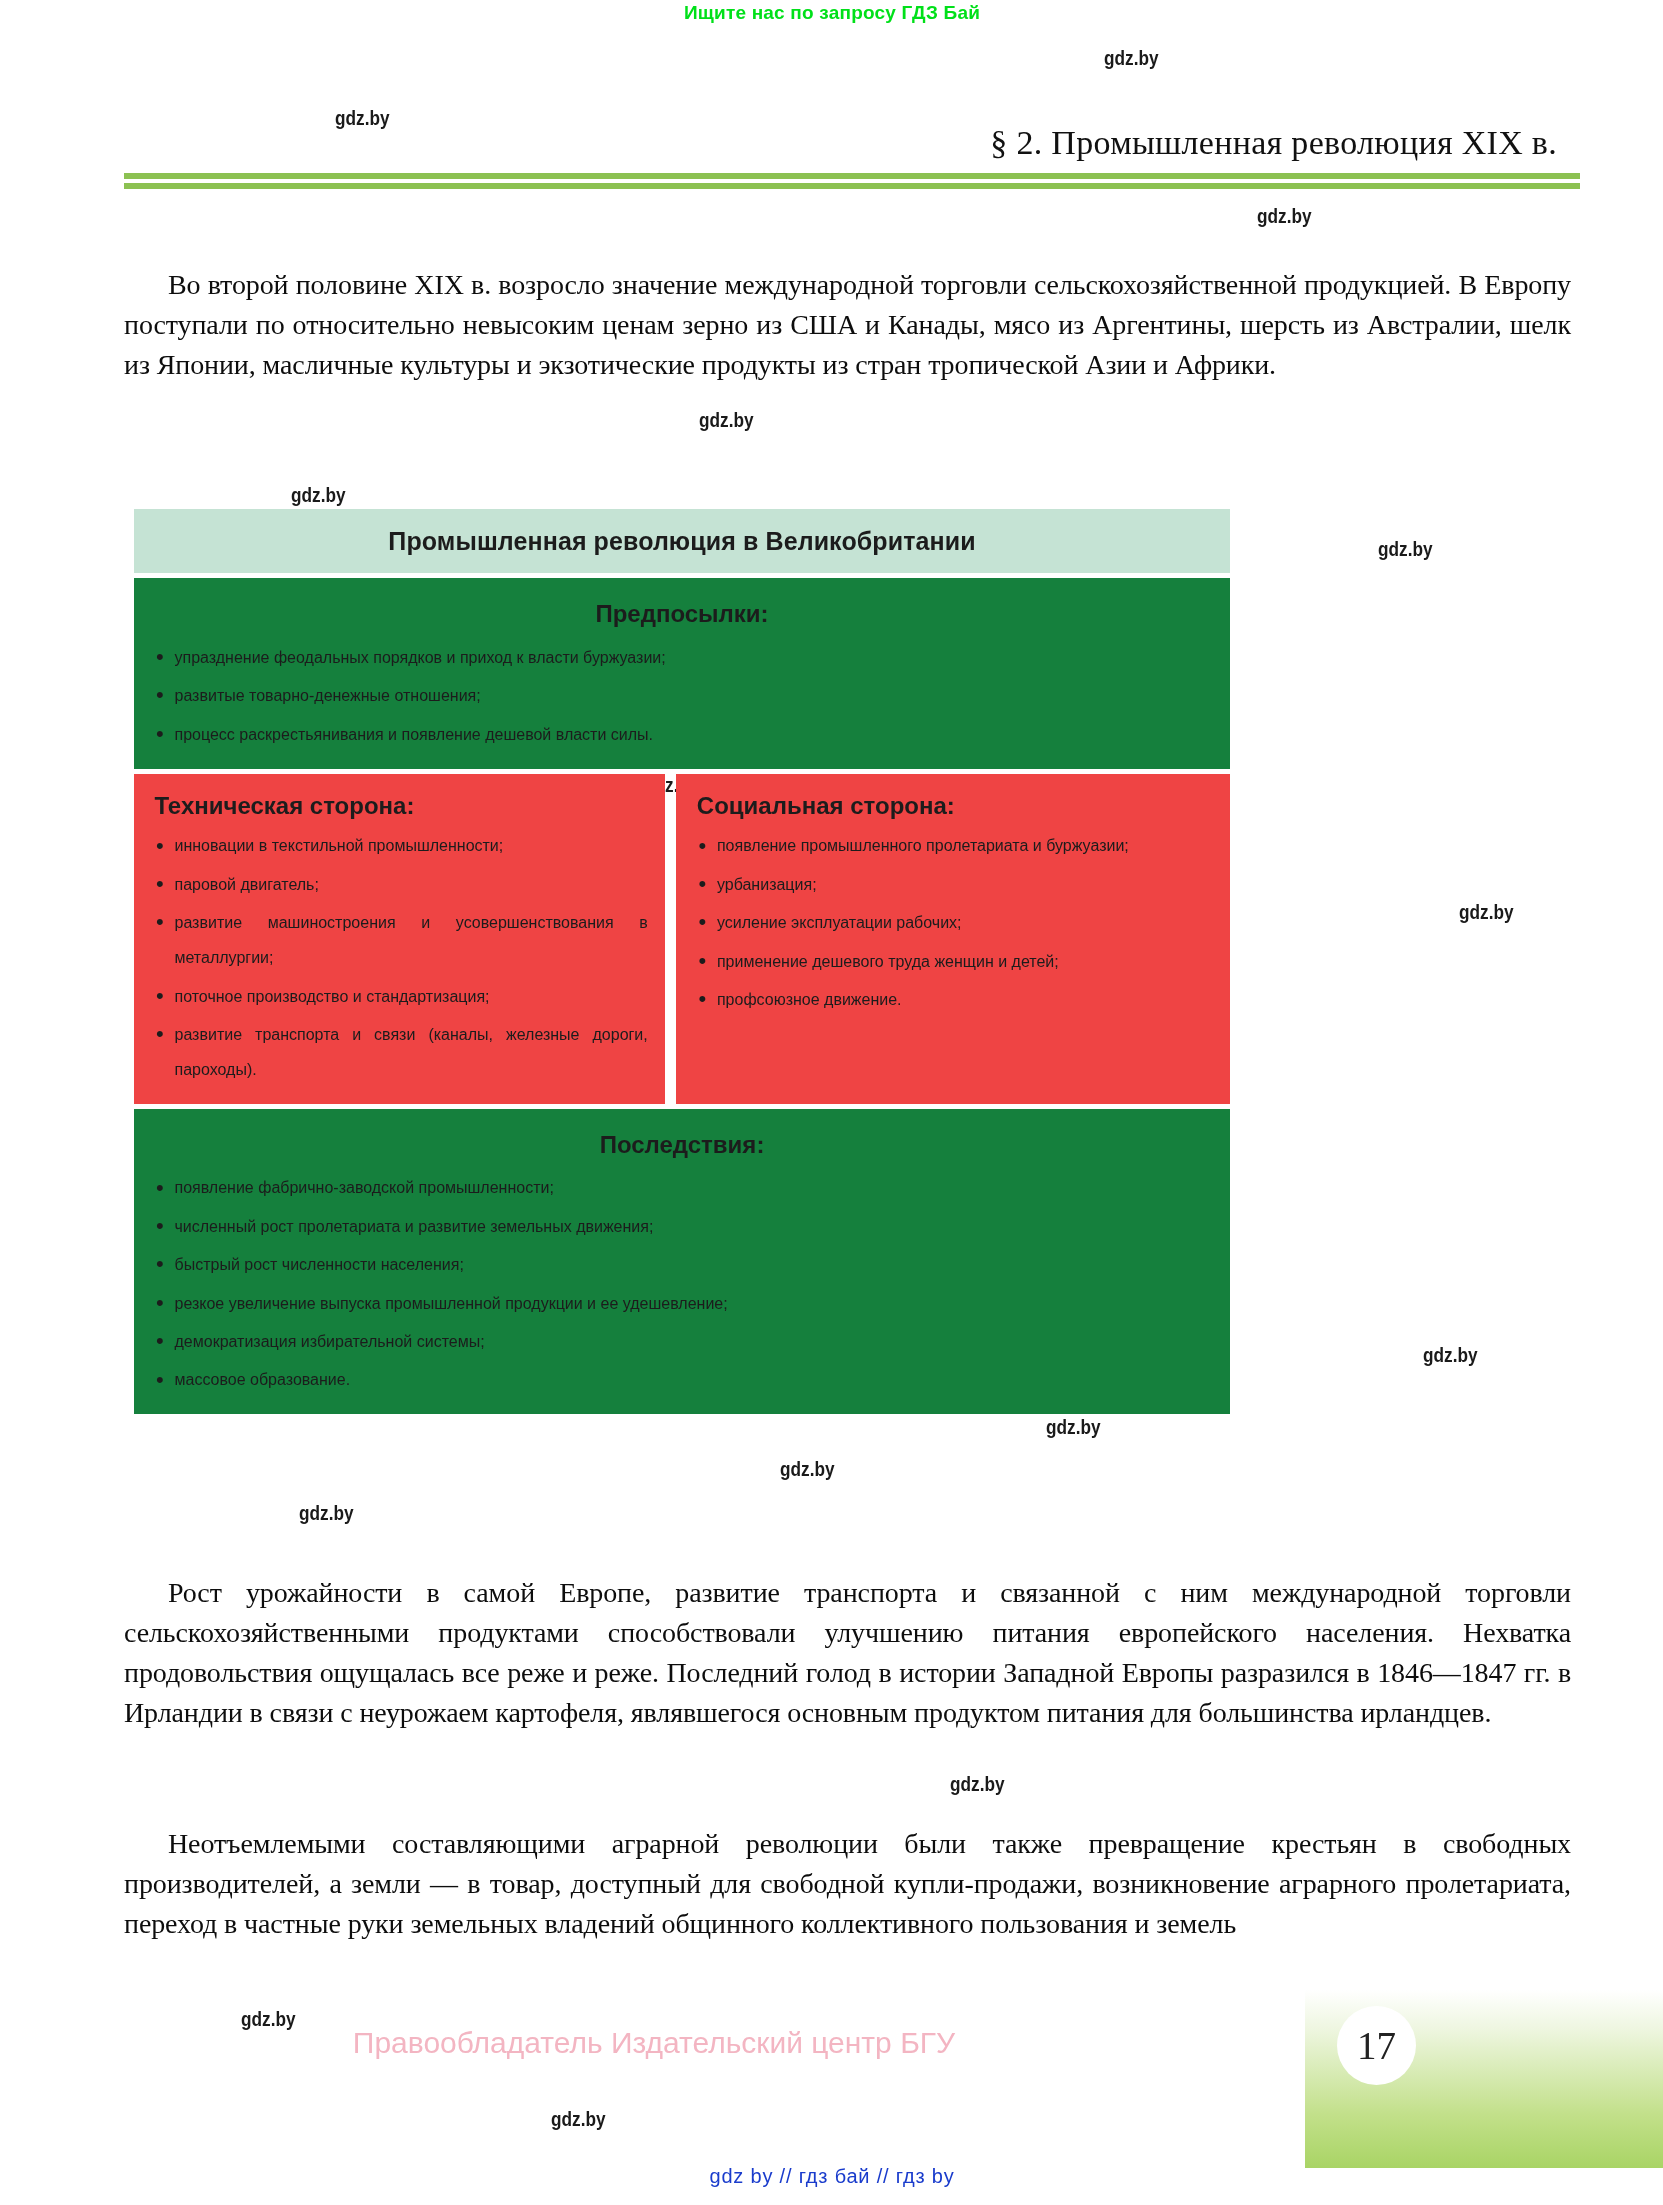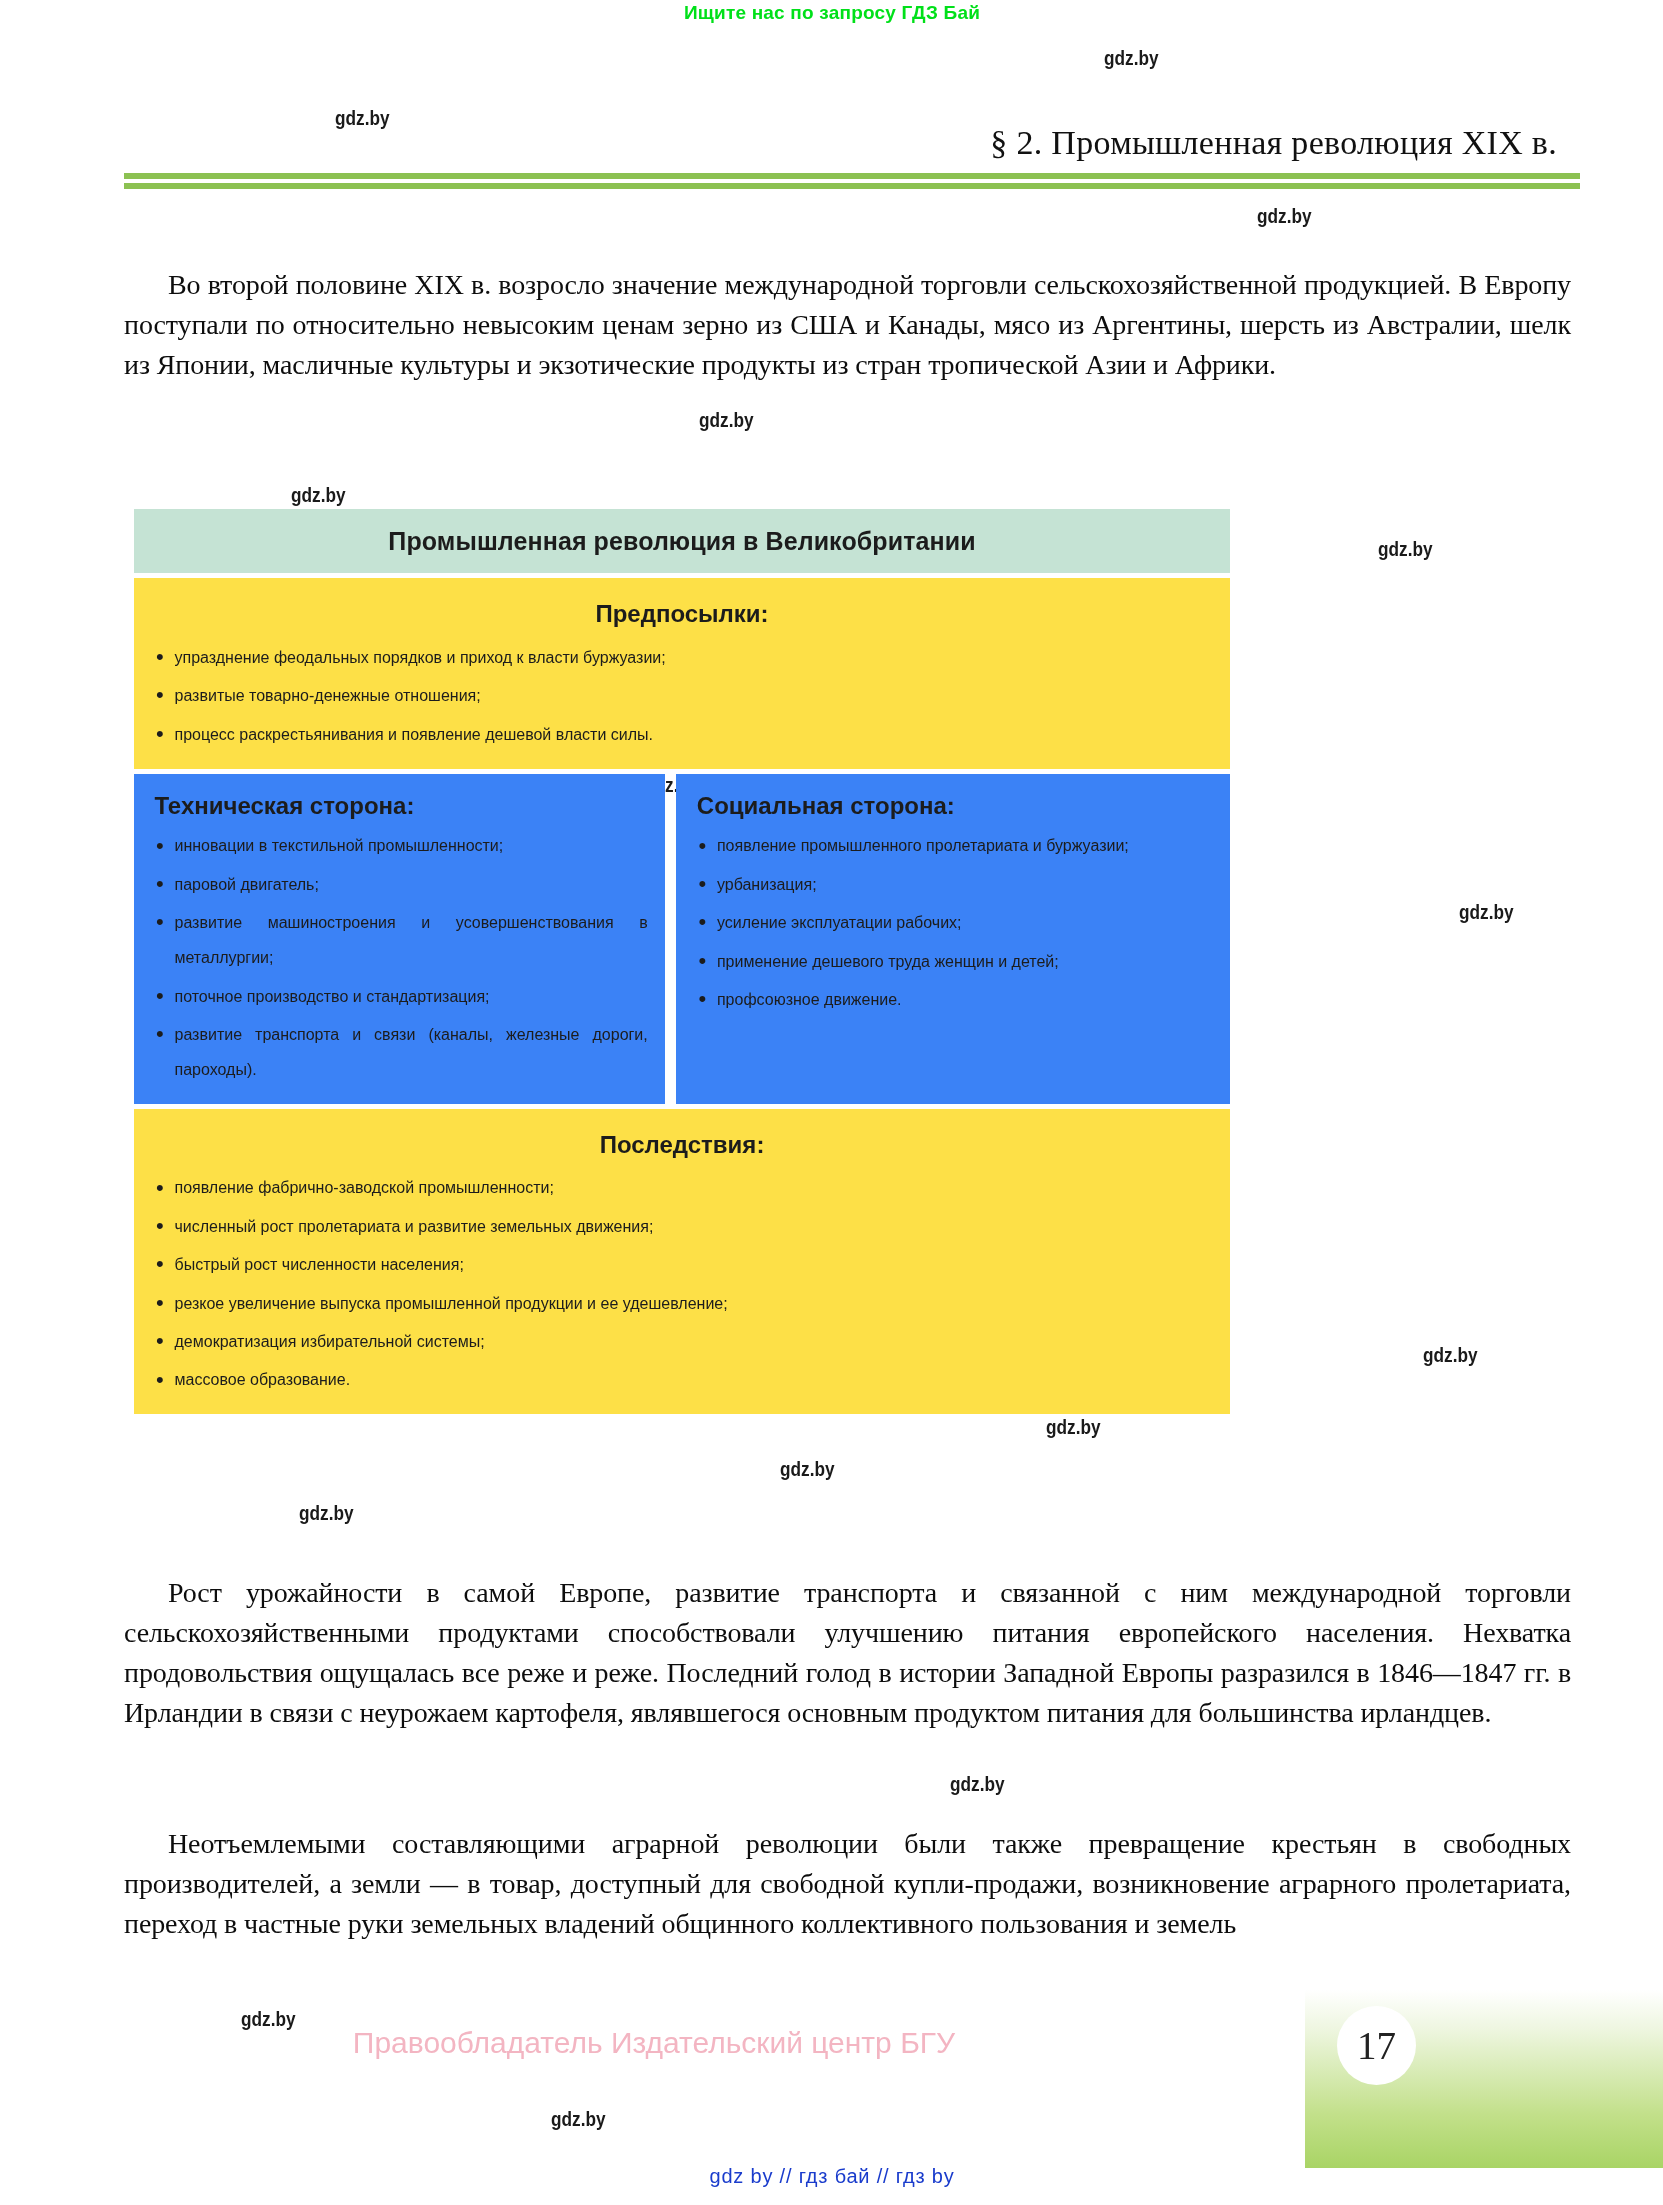--- a/index.html
+++ b/index.html
@@ -103,21 +103,21 @@
     font-family: "Liberation Sans", sans-serif;
     font-size: 25px;
     font-weight: 700;
     color: #1c1c1c;
     padding: 18.4px 0 17px 0;
     letter-spacing: 0.1px;
   }
   .box-gap { height: 5px; background: #ffffff; }
 
   .panel {
-    background: #fde047;
+    background: #15803d;
     padding: 13.4px 17px 17px 17px;
     font-family: "Liberation Sans", sans-serif;
     color: #1c1c1c;
   }
   .panel-title-center {
     text-align: center;
     font-size: 24px;
     font-weight: 700;
     margin: 8.4px 0 11.7px 0;
   }
@@ -148,21 +148,21 @@
     font-size: 22px;
     line-height: 35px;
   }
   ul.blist li:last-child { margin-bottom: 0; }
 
   .two-col {
     display: flex;
     gap: 11.7px;
   }
   .col {
-    background: #3b82f6;
+    background: #ef4444;
     padding: 13.4px 17px 17px 17px;
     font-family: "Liberation Sans", sans-serif;
     color: #1c1c1c;
     box-sizing: border-box;
   }
   .col-left  { width: 622px; }
   .col-right { width: 649px; }
 
   
   .copyright {

